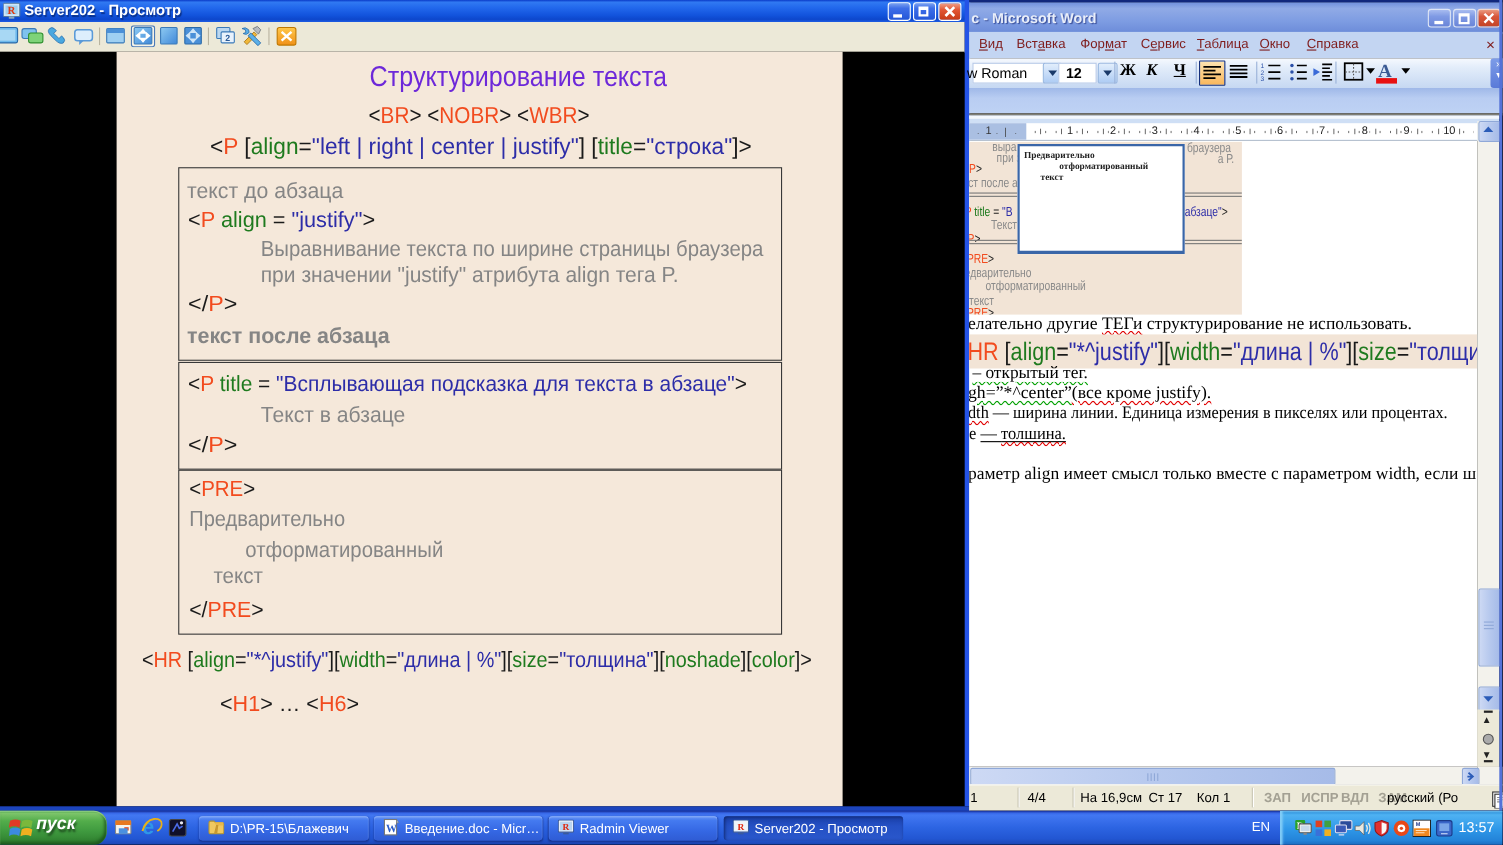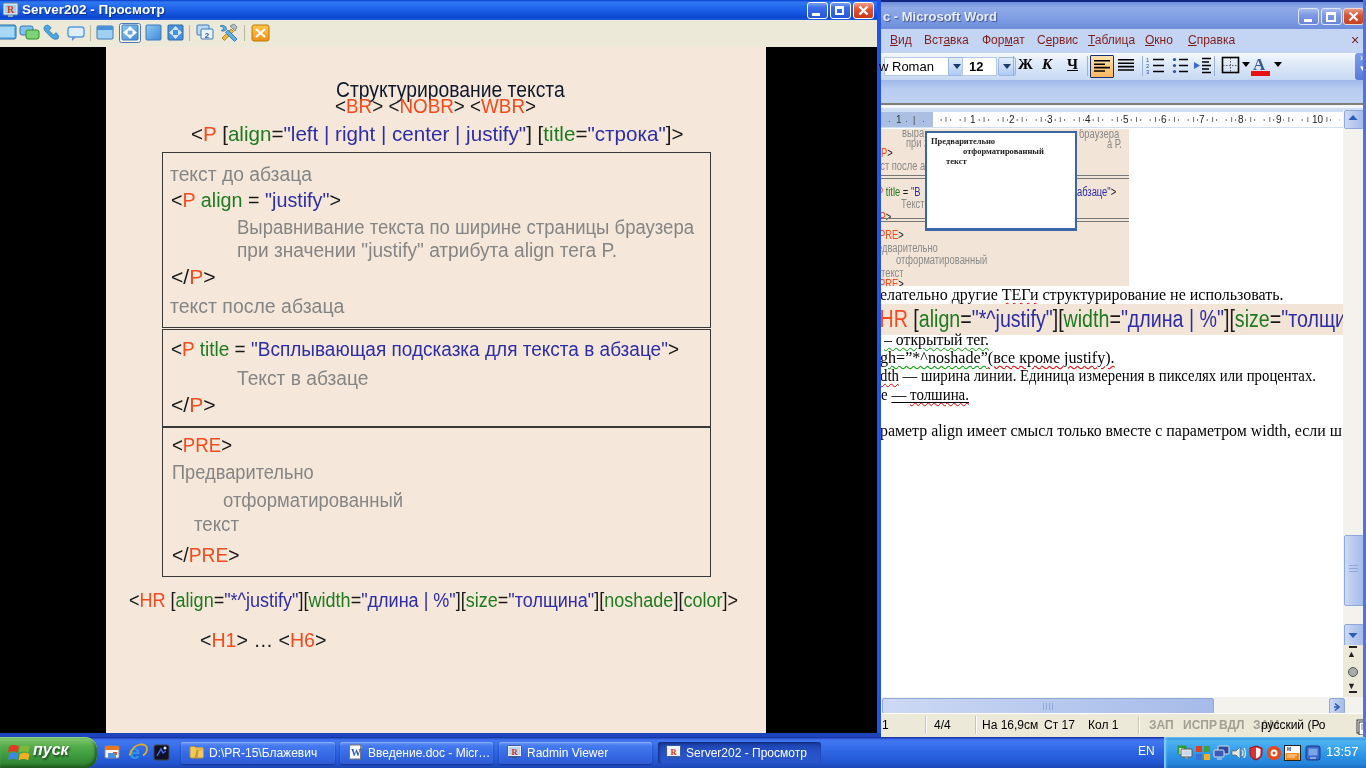--- a/index.html
+++ b/index.html
@@ -145,30 +145,30 @@
             <stop offset="0" stop-color="#ffc84a"></stop>
             <stop offset="1" stop-color="#f09018"></stop>
           </linearGradient>
       </defs>
     </svg>
   </div>
   <div class="abs" id="rclient"></div>
   <div class="abs" id="rborder"></div>
   <div class="abs" id="page">
 
-    <div class="ln" id="L1" style="left:229.5px;top:31px;font-size:22px;color:#0f172a;"><span class="cond" style="transform:scaleX(0.8783);">Структурирование текста</span></div>
+    <div class="ln" id="L1" style="left:229.5px;top:8px;font-size:26px;color:#6d28d9;"><span class="cond" style="transform:scaleX(0.8783);">Структурирование текста</span></div>
     <div class="ln" id="L2" style="left:229.4px;top:47px;font-size:21px;"><span class="cond" style="transform:scaleX(0.8967);">&lt;<span class="tag">BR</span>&gt; &lt;<span class="tag">NOBR</span>&gt; &lt;<span class="tag">WBR</span>&gt;</span></div>
     <div class="ln" id="L3" style="left:84.7px;top:75px;font-size:21px;"><span class="cond" style="transform:scaleX(0.9816);">&lt;<span class="tag">P</span> [<span class="att">align</span>=<span class="val">"left | right | center | justify"</span>] [<span class="att">title</span>=<span class="val">"строка"</span>]&gt;</span></div>
     <div class="box" style="left:56px;top:105px;width:547px;height:174px;">
       <div class="ln gry" id="L4" style="left:6.8px;top:10px;"><span class="cond" style="transform:scaleX(0.9653);">текст до абзаца</span></div>
       <div class="ln" id="L5" style="left:8px;top:36px;"><span class="cond" style="transform:scaleX(0.9866);">&lt;<span class="tag">P</span> <span class="att">align</span> = <span class="val">"justify"</span>&gt;</span></div>
       <div class="ln gry" id="L6" style="left:73.6px;top:63px;"><span class="cond" style="transform:scaleX(0.9262);">Выравнивание текста по ширине страницы браузера</span></div>
       <div class="ln gry" id="L7" style="left:73.6px;top:86px;"><span class="cond" style="transform:scaleX(0.9561);">при значении "justify" атрибута align тега P.</span></div>
       <div class="ln" id="L8" style="left:8px;top:113px;"><span class="cond" style="transform:scaleX(1.0572);">&lt;/<span class="tag">P</span>&gt;</span></div>
-      <div class="ln gry" id="L9" style="left:6.8px;top:142px;"><span class="cond" style="transform:scaleX(0.9740);">текст после абзаца</span></div>
+      <div class="ln gry" id="L9" style="left:6.8px;top:142px;font-weight:bold;"><span class="cond" style="transform:scaleX(0.9740);">текст после абзаца</span></div>
     </div>
     <div class="box" style="left:56px;top:282px;width:547px;height:96px;">
       <div class="ln" id="L10" style="left:8px;top:8px;"><span class="cond" style="transform:scaleX(0.9506);">&lt;<span class="tag">P</span> <span class="att">title</span> = <span class="val">"Всплывающая подсказка для текста в абзаце"</span>&gt;</span></div>
       <div class="ln gry" id="L11" style="left:73.6px;top:37px;"><span class="cond" style="transform:scaleX(0.9600);">Текст в абзаце</span></div>
       <div class="ln" id="L12" style="left:8px;top:64px;"><span class="cond" style="transform:scaleX(1.0572);">&lt;/<span class="tag">P</span>&gt;</span></div>
     </div>
     <div class="box" style="left:56px;top:380px;width:547px;height:148px;">
       <div class="ln" id="L13" style="left:8.7px;top:6px;"><span class="cond" style="transform:scaleX(0.9302);">&lt;<span class="tag">PRE</span>&gt;</span></div>
       <div class="ln gry" id="L14" style="left:8.7px;top:33px;"><span class="cond" style="transform:scaleX(0.9123);">Предварительно</span></div>
       <div class="ln gry" id="L15" style="left:60.2px;top:61px;"><span class="cond" style="transform:scaleX(0.9244);">отформатированный</span></div>
@@ -333,21 +333,21 @@
       <div class="abs" style="left:44px;top:2px;width:148px;height:95px;background:#fff;border:2px solid #3a66a8;border-bottom-width:3px;">
         <span class="abs serif" style="left:4px;top:3px;font-size:8.5px;font-weight:bold;color:#222;">Предварительно</span>
         <span class="abs serif" style="left:36px;top:13px;font-size:8.5px;font-weight:bold;color:#222;">отформатированный</span>
         <span class="abs serif" style="left:19px;top:23px;font-size:8.5px;font-weight:bold;color:#222;">текст</span>
       </div>
     </div>
     <div class="wl" id="WT1" style="left:-1.5px;top:157.5px;"><span class="cond" style="transform:scaleX(0.9993);">елательно другие <span class="wavr">ТЕГи</span> структурирование не использовать.</span></div>
     <div class="abs" style="left:0;top:176px;width:462px;height:31px;background:#f2e4d6;"></div>
     <div class="wln" id="WL0" style="left:-13px;top:179px;font-size:23px;font-weight:normal;"><span class="cond" style="transform:scaleX(0.8535);">&lt;<span class="tag">HR</span> [<span class="att">align</span>=<span class="val">"*^justify"</span>][<span class="att">width</span>=<span class="val">"длина | %"</span>][<span class="att">size</span>=<span class="val">"толщи</span></span></div>
     <div class="wl" id="WA" style="left:3px;top:203px;"><span class="cond wavg" style="transform:scaleX(0.9862);">– открытый тег.</span></div>
-    <div class="wl" id="WB" style="left:-1px;top:221px;"><span class="cond" style="transform:scaleX(1.0057);"><span class="wavg">gh=”*^noshade”</span><span class="wavr">(все кроме justify).</span></span></div>
+    <div class="wl" id="WB" style="left:-1px;top:221px;"><span class="cond" style="transform:scaleX(1.0057);"><span class="wavg">gh=”*^center”</span><span class="wavr">(все кроме justify).</span></span></div>
     <div class="wl" id="WC" style="left:-1px;top:239px;"><span class="cond" style="transform:scaleX(0.9227);"><span class="wavr">dth</span> — ширина линии. Единица измерения в пикселях или процентах.</span></div>
     <div class="wl" id="WD" style="left:0px;top:258px;"><span class="cond" style="transform:scaleX(0.9340);">e <span class="usol">— <span class="wavr">толшина.</span></span></span></div>
     <div class="wl" id="WF" style="left:-1px;top:294px;"><span class="cond" style="transform:scaleX(0.9927);">раметр align имеет смысл только вместе с параметром width, если ш</span></div>
   </div>
   <div class="abs" id="wvsb">
 
     <div class="abs wsb" style="left:1px;top:0px;width:18px;height:17px;"><svg width="16" height="15">
           <path d="M8 4 l4.5 5 h-9z" fill="#2b5cb8"></path>
         </svg></div>
     <div class="abs wsb" style="left:1px;top:425px;width:18px;height:69px;">

